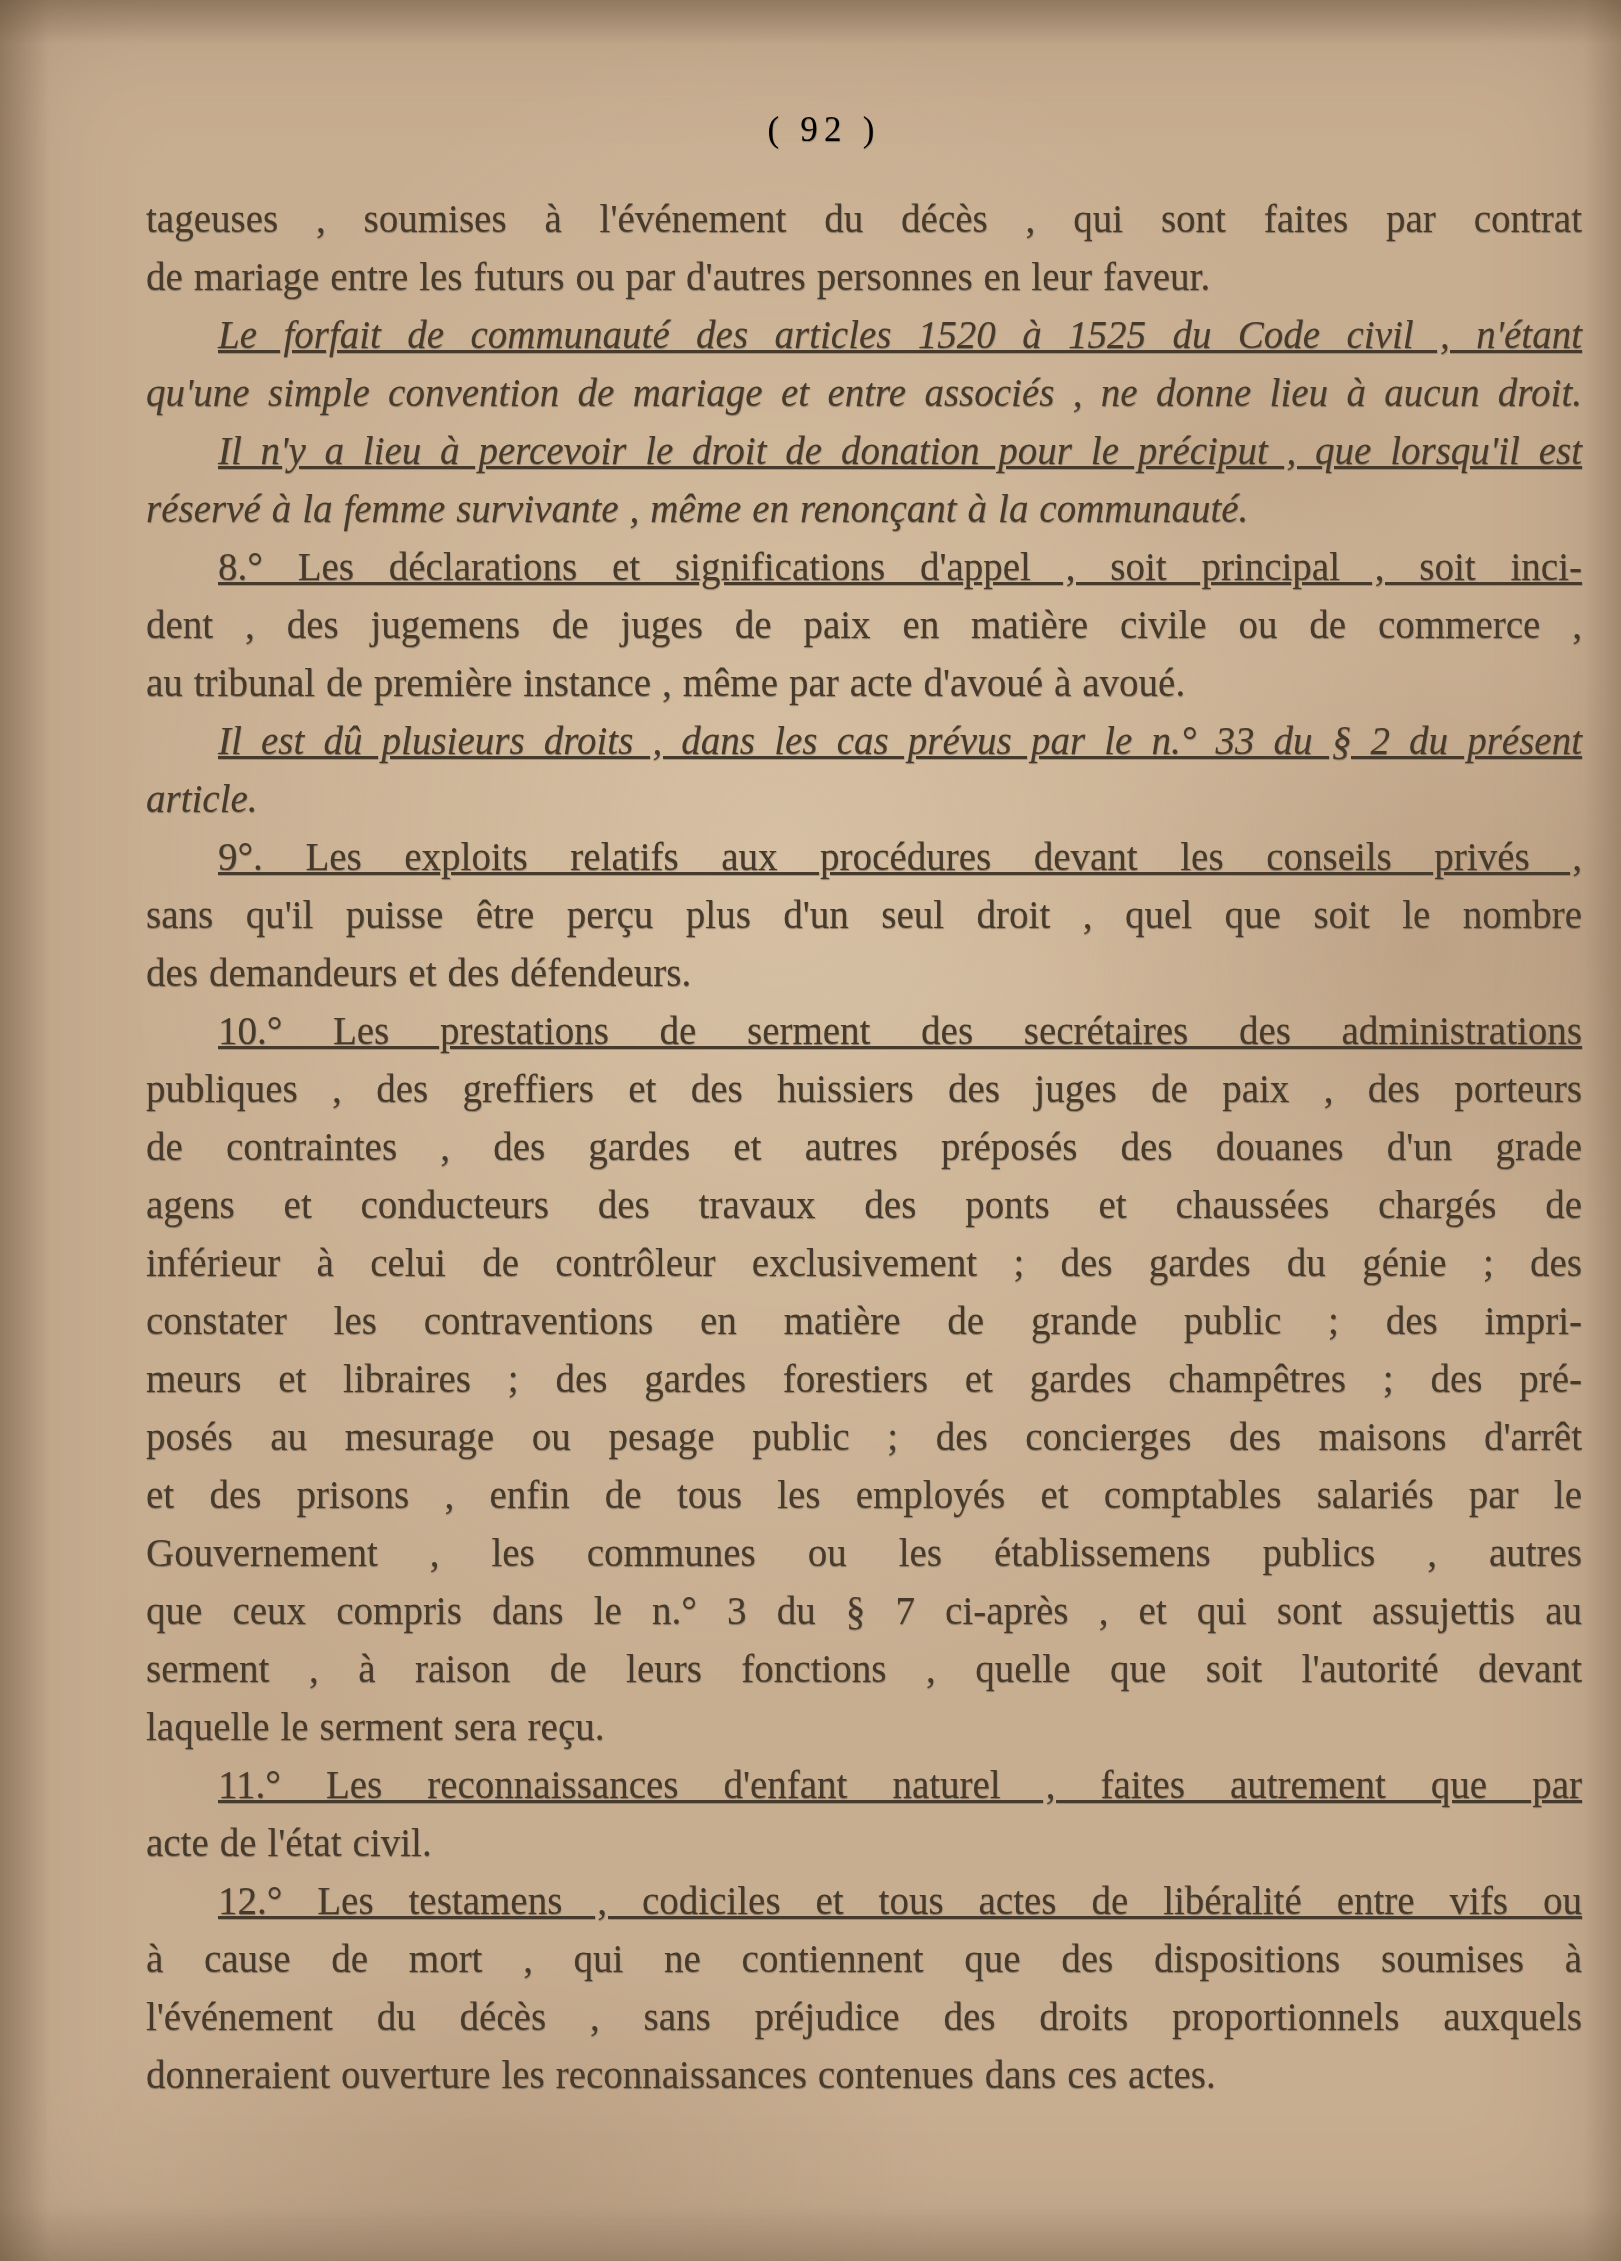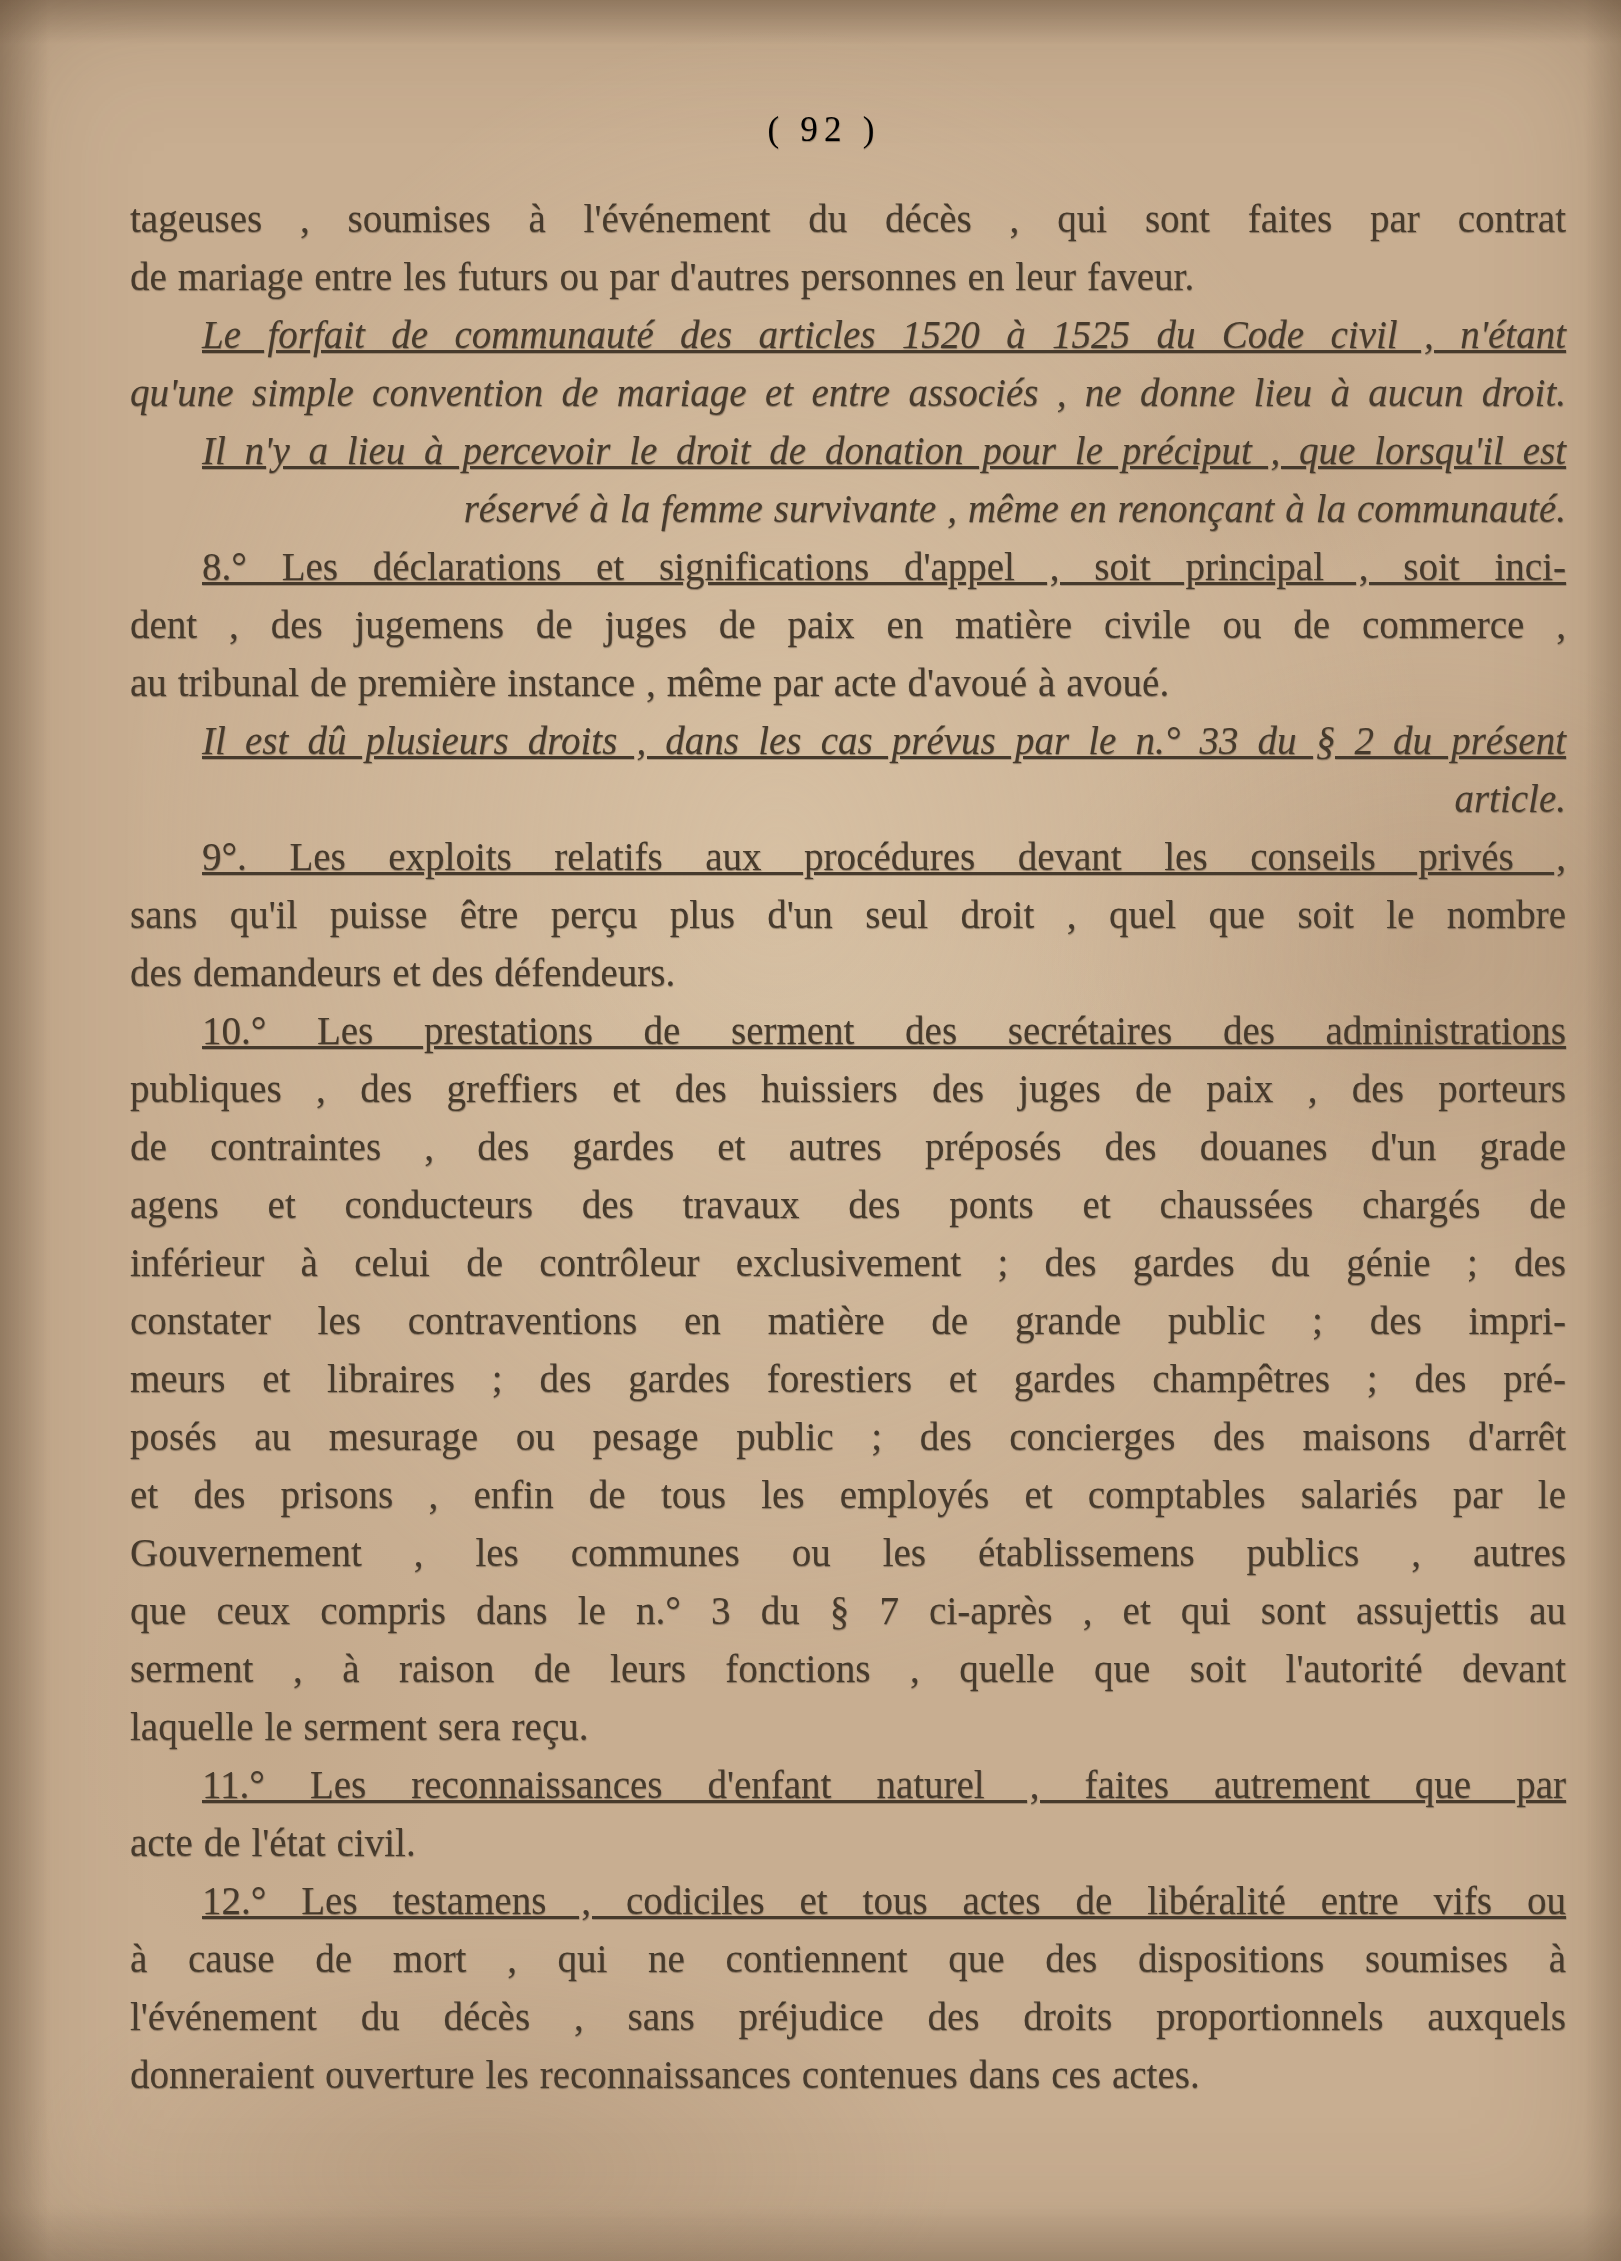--- a/index.html
+++ b/index.html
@@ -52,42 +52,41 @@
     top: 110px;
     width: 300px;
     text-align: center;
     font-size: 35px;
     letter-spacing: 6.2px;
     color: #000000;
     text-shadow: 0.4px 0.5px 1px rgba(66,52,38,0.45);
   }
   .text-block {
     position: absolute;
-    left: 130px;
+    left: 146px;
     top: 190px;
     width: 1436px;
     font-size: 39px;
     line-height: 58px;
     word-spacing: 1.2px;
     color: #463a2c;
     text-shadow: 0.4px 0.6px 1.1px rgba(64,50,36,0.50);
   }
   .para { margin: 0; }
   .line { }
   .line.just {
     text-align: justify;
     text-align-last: justify;
   }
   .line.indent {
     text-indent: 72px;
     text-decoration: underline;
   }
   .para.italic .line {
     font-style: italic;
-    text-align: right;
   }
 </style>
 </head>
 <body>
 
 <div class="vignette"></div>
 <div class="stain-a"></div>
 <div class="stain-b"></div>
 <div class="stain-c"></div>
 

